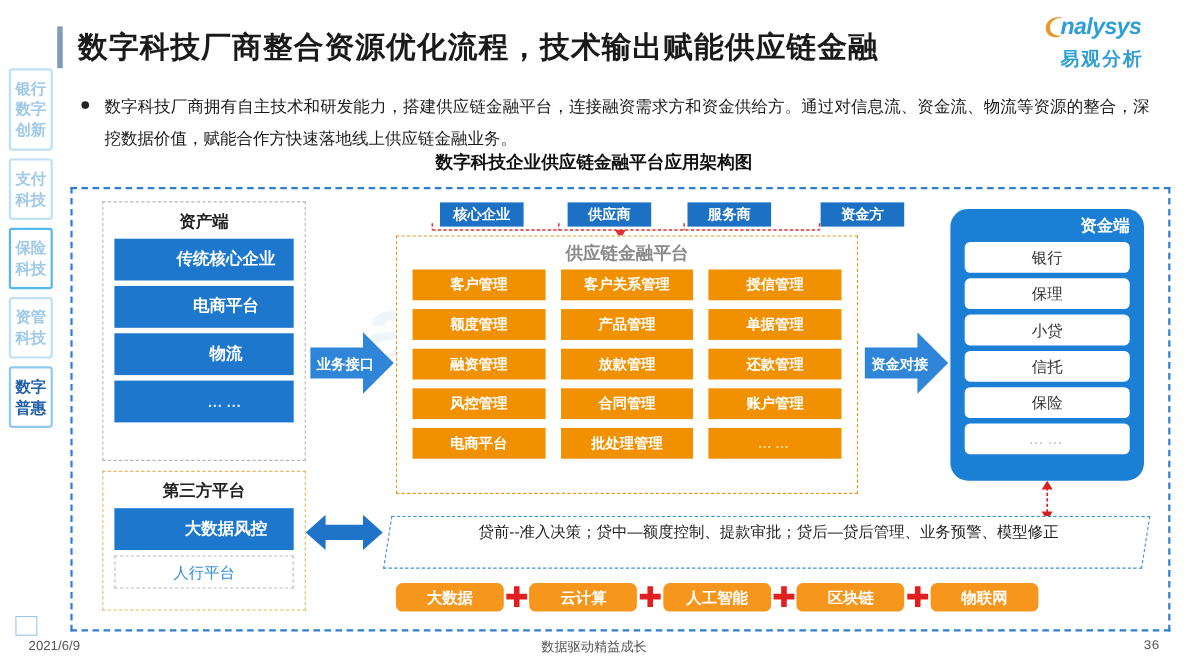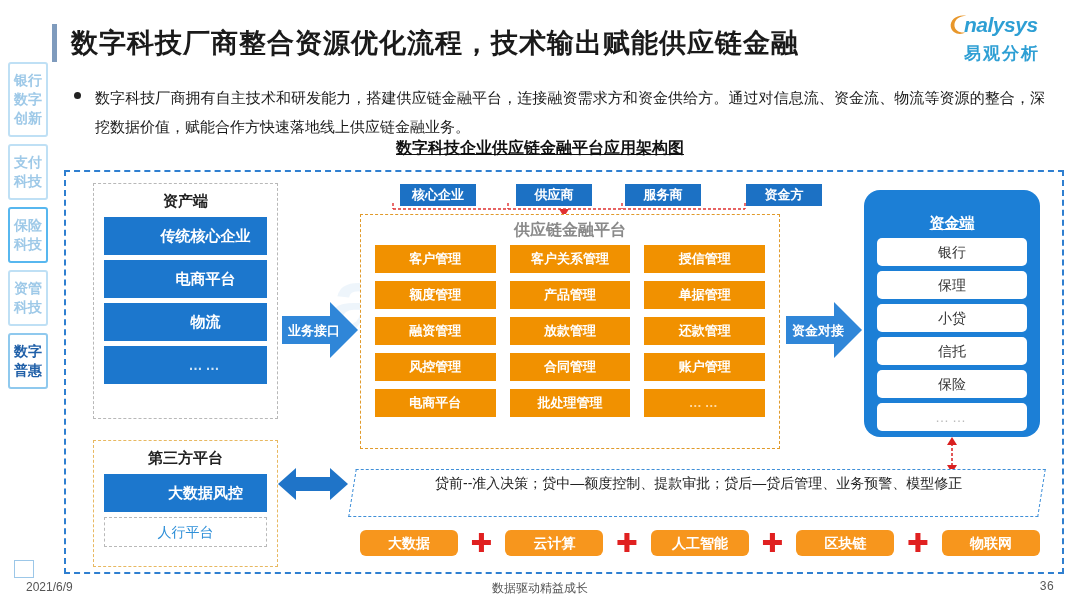--- a/index.html
+++ b/index.html
@@ -29,42 +29,42 @@
                color:#9ec9e8; font-size:14px; font-weight:bold; text-align:center;
                padding:7px 0 7px 0; margin-bottom:7px; line-height:19px; }
   .side-item.sel-mid { border-color:#57b7ef; }
   .side-item.active { border-color:#8fc9ee; color:#1f5fa8; font-weight:bold; }
 
   
   .bullet-wrap { position:absolute; left:62px; top:83px; width:1000px; display:flex; }
   .bullet-dot { width:7px; height:7px; border-radius:50%; background:#222; margin:9px 14px 0 12px; flex:0 0 auto; }
   .bullet-text { font-size:15px; line-height:29px; color:#1a1a1a; text-align:justify; width:950px; }
   .sub-title { position:absolute; left:0; top:138px; width:1080px; text-align:center;
-               font-size:16px; font-weight:bold; color:#111;text-decoration:underline; }
+               font-size:16px; font-weight:bold; color:#111; }
 
   
   .diagram { position:absolute; left:64px; top:170px; width:1000px; height:404px;
              border:2px dashed #2f7fd0; }
 
   
   .wm { position:absolute; left:330px; top:250px; font-size:90px; font-weight:bold;
         color:rgba(120,180,225,.13); font-style:italic; letter-spacing:4px; pointer-events:none;
         white-space:nowrap; }
   .wm2 { position:absolute; left:360px; top:360px; font-size:72px; font-weight:bold;
         color:rgba(120,180,225,.13); letter-spacing:10px; pointer-events:none; white-space:nowrap; }
 
   
   .asset-box { position:absolute; left:93px; top:183px; width:185px; height:236px;
                border:1.5px dashed #b8b8b8; background:#fff; padding:0 10px; }
   .panel-head { text-align:center; font-size:15px; font-weight:bold; color:#222; padding:8px 0 6px; }
   .blue-row { background:#1c77cd; color:#fff; font-size:15px; font-weight:bold; text-align:center;
               height:38px; line-height:38px; margin-bottom:5px;padding-left:40px; }
   .blue-row.dots { color:#cfe4f6; letter-spacing:3px; font-size:14px; }
 
-  .third-box { position:absolute; left:93px; top:440px; width:185px; height:127px;
+  .third-box { position:absolute; left:93px; top:428px; width:185px; height:127px;
                border:1.5px dashed #e8b860; background:#fff; padding:0 10px; }
   .white-dash-row { border:1.5px dashed #b9b9b9; background:#fff; color:#2e8fd8; font-size:14px;
                     text-align:center; height:30px; line-height:28px; }
 
   
   .arrow-right { position:absolute; }
   .arrow-label { position:absolute; color:#fff; font-size:13px; font-weight:bold; white-space:nowrap; }
 
   
   .role { position:absolute; height:22px; line-height:22px; text-align:center; background:#1c71c4;
@@ -75,34 +75,34 @@
               border:1.5px dashed #e09a2b; background:#fff; }
   .platform-title { text-align:center; font-size:16px; font-weight:bold; color:#8a8a8a; padding:5px 0 4px; }
   .grid { display:grid; grid-template-columns:repeat(3,1fr); gap:8px 14px; padding:0 14px; }
   .cell { background:#f19100; color:#fff; font-size:13px; font-weight:bold; text-align:center;
           height:28px; line-height:28px; }
   .cell.dots { color:#ffd9a0; letter-spacing:3px; }
 
   
   .fund { position:absolute; left:864px; top:190px; width:176px; height:247px;
           background:#1c7fd6; border-radius:16px; padding:0 13px; }
-  .fund-head { text-align:center; color:#fff; font-size:15px; font-weight:bold; padding:24px 0 5px;text-decoration:underline; }
+  .fund-head { text-align:right; color:#fff; font-size:15px; font-weight:bold; padding:6px 0 5px; }
   .fund-row { background:#fff; border-radius:5px; color:#333; font-size:14px; text-align:center;
               height:28px; line-height:28px; margin-bottom:5px; }
   .fund-row.dots { color:#bbb; letter-spacing:3px; }
 
   
   .para { position:absolute; left:352px; top:469px; width:690px; height:48px;
           border:1.6px dashed #3f8fd8; background:#fff;
           transform: skewX(-9deg); }
   .para-inner { transform: skewX(9deg); text-align:center; font-size:14px; color:#222;
                 line-height:23px; padding:2px 30px 0; }
 
   
-  .tech-row { position:absolute; left:360px; top:528px; width:680px; height:30px;
+  .tech-row { position:absolute; left:360px; top:528px; width:584px; height:30px;
               display:flex; align-items:center; justify-content:space-between; }
   .tech { background:#f7961d; border-radius:6px; color:#fff; font-size:14px; font-weight:bold;
           width:98px; height:26px; line-height:26px; text-align:center; }
   .plus { color:#e02020; font-size:26px; font-weight:bold; line-height:20px; }
 
   
   .footer { position:absolute; left:0; bottom:8px; width:1080px; height:20px; font-size:12px; color:#555; }
   .f-left  { position:absolute; left:26px;  top:0; }
   .f-mid   { position:absolute; left:0; top:0; width:1080px; text-align:center; }
   .f-right { position:absolute; right:26px; top:0;font-family:Liberation Mono, monospace; }

